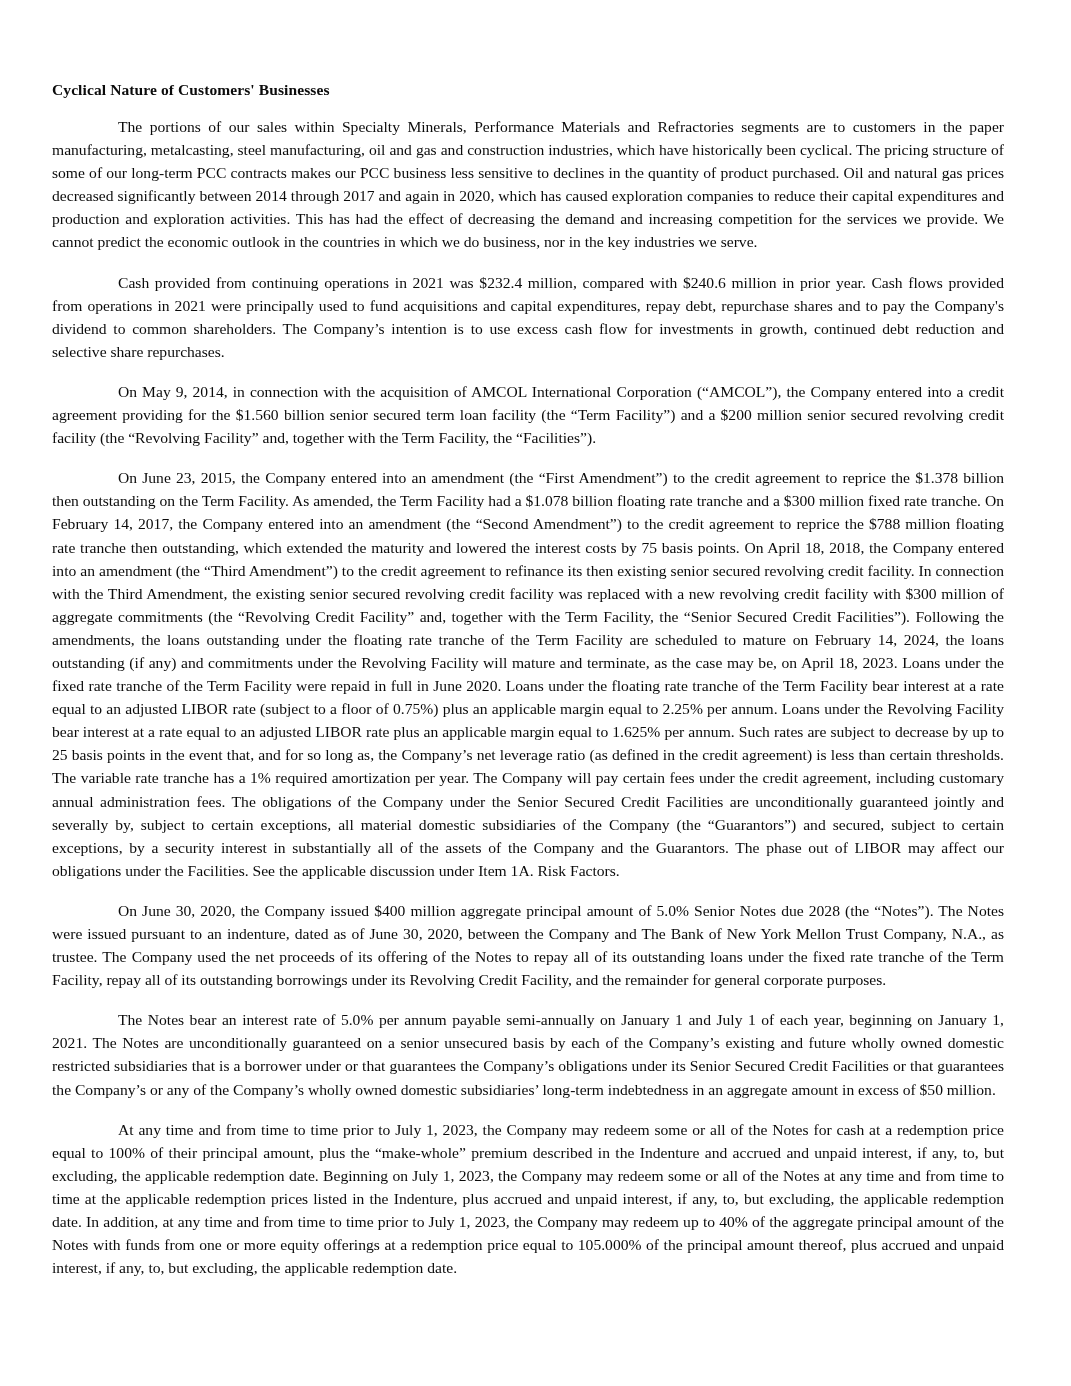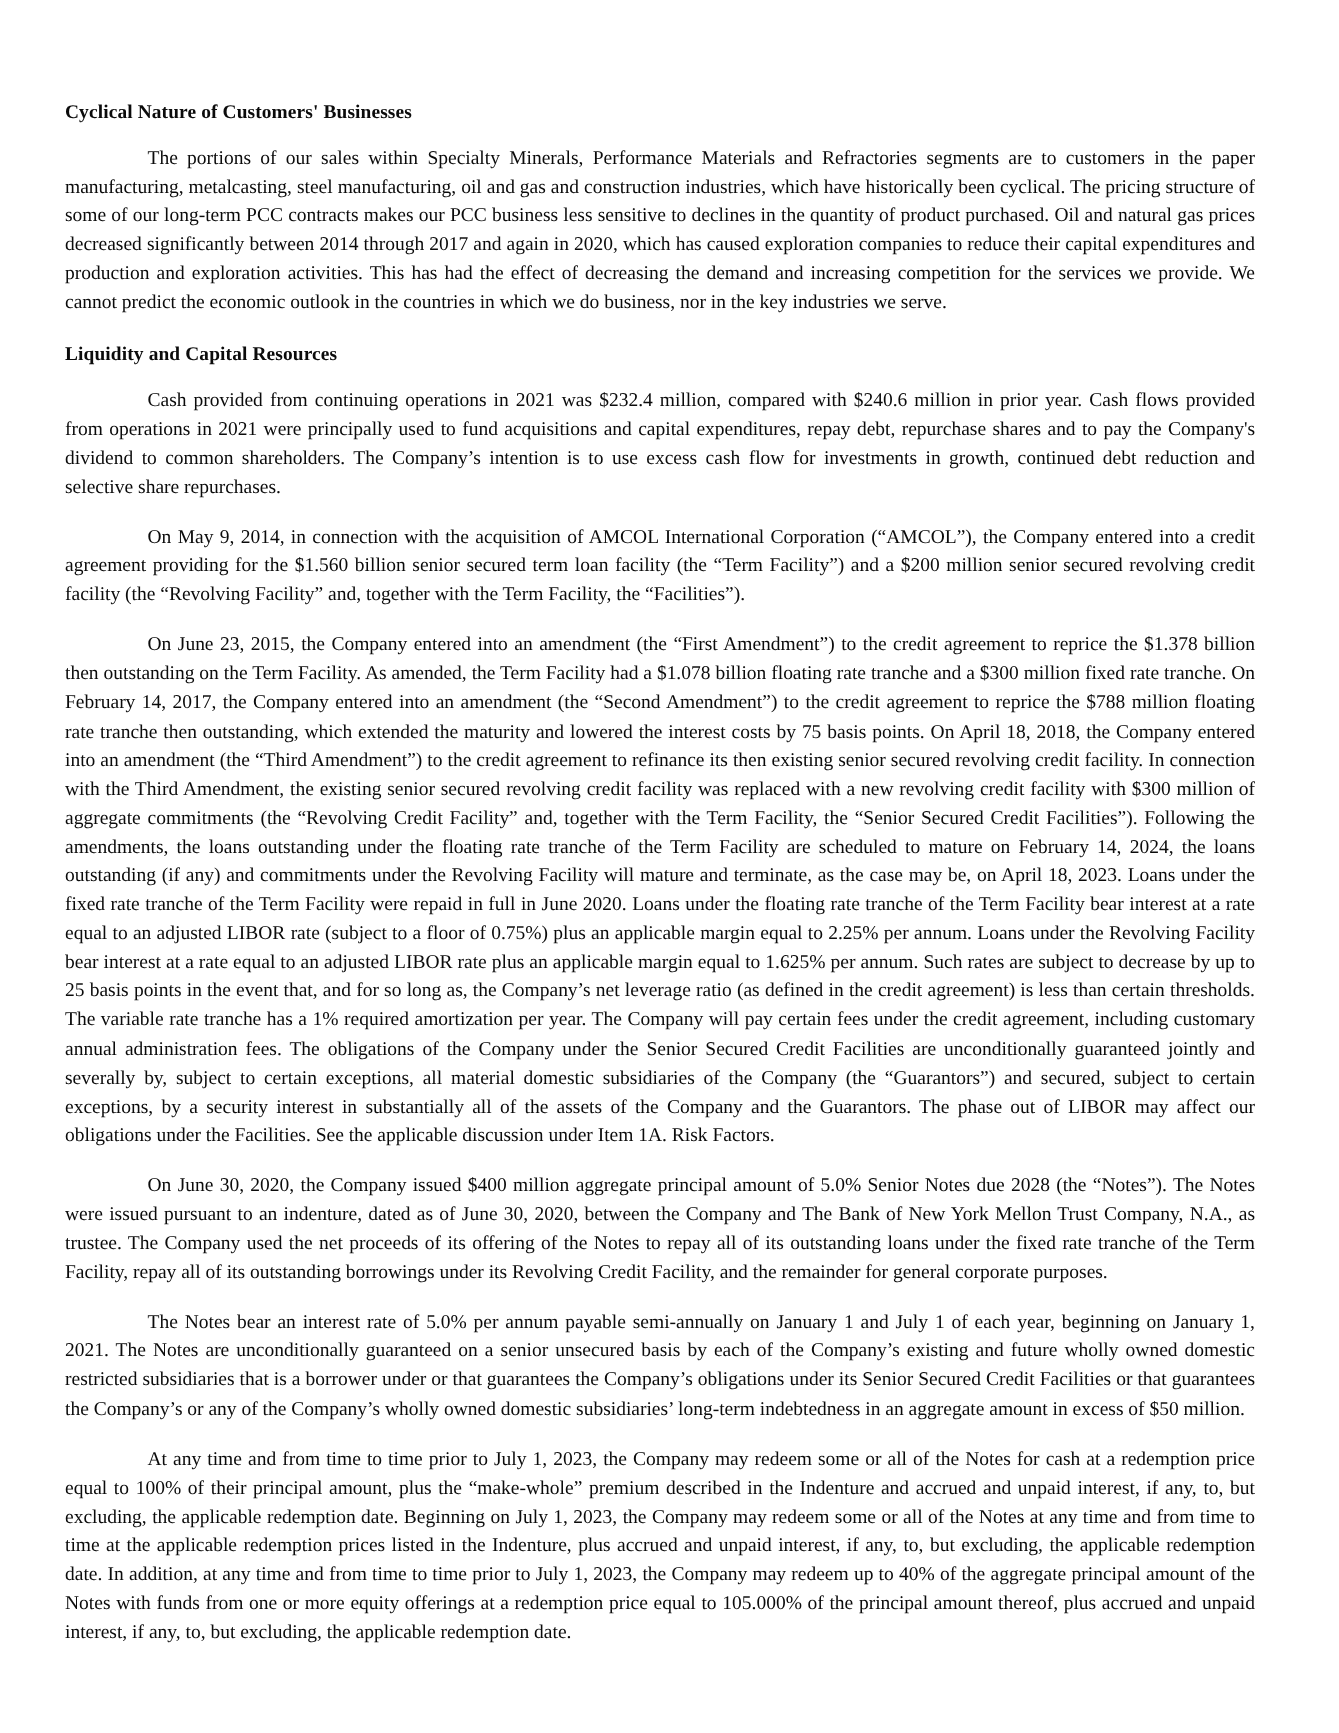--- a/index.html
+++ b/index.html
@@ -69,23 +69,20 @@
 
 <div class="page">
   <div class="content">
 
     <div class="heading-block">
       <h2 class="section-heading">Cyclical Nature of Customers' Businesses</h2>
     </div>
 
     <p class="body-par">The portions of our sales within Specialty Minerals, Performance Materials and Refractories segments are to customers in the paper manufacturing, metalcasting, steel manufacturing, oil and gas and construction industries, which have historically been cyclical. The pricing structure of some of our long-term PCC contracts makes our PCC business less sensitive to declines in the quantity of product purchased.  Oil and natural gas prices decreased significantly between 2014 through 2017 and again in 2020, which has caused exploration companies to reduce their capital expenditures and production and exploration activities. This has had the effect of decreasing the demand and increasing competition for the services we provide. We cannot predict the economic outlook in the countries in which we do business, nor in the key industries we serve.</p>
 
-    <div class="heading-block second">
-      <h2 class="section-heading">Liquidity and Capital Resources</h2>
-    </div>
 
     <p class="body-par">Cash provided from continuing operations in 2021 was $232.4 million, compared with $240.6 million in prior year. Cash flows provided from operations in 2021 were principally used to fund acquisitions and capital expenditures, repay debt, repurchase shares and to pay the Company's dividend to common shareholders. The Company’s intention is to use excess cash flow for investments in growth, continued debt reduction and selective share repurchases.</p>
 
     <p class="body-par">On May 9, 2014, in connection with the acquisition of AMCOL International Corporation (“AMCOL”), the Company entered into a credit agreement providing for the $1.560 billion senior secured term loan facility (the “Term Facility”) and a $200 million senior secured revolving credit facility (the “Revolving Facility” and, together with the Term Facility, the “Facilities”).</p>
 
     <p class="body-par">On June 23, 2015, the Company entered into an amendment (the “First Amendment”) to the credit agreement to reprice the $1.378 billion then outstanding on the Term Facility. As amended, the Term Facility had a $1.078 billion floating rate tranche and a $300 million fixed rate tranche. On February 14, 2017, the Company entered into an amendment (the “Second Amendment”) to the credit agreement to reprice the $788 million floating rate tranche then outstanding, which extended the maturity and lowered the interest costs by 75 basis points. On April 18, 2018, the Company entered into an amendment (the “Third Amendment”) to the credit agreement to refinance its then existing senior secured revolving credit facility.  In connection with the Third Amendment, the existing senior secured revolving credit facility was replaced with a new revolving credit facility with $300 million of aggregate commitments (the “Revolving Credit Facility” and, together with the Term Facility, the “Senior Secured Credit Facilities”). Following the amendments, the loans outstanding under the floating rate tranche of the Term Facility are scheduled to mature on February 14, 2024, the loans outstanding (if any) and commitments under the Revolving Facility will mature and terminate, as the case may be, on April 18, 2023. Loans under the fixed rate tranche of the Term Facility were repaid in full in June 2020. Loans under the floating rate tranche of the Term Facility bear interest at a rate equal to an adjusted LIBOR rate (subject to a floor of 0.75%) plus an applicable margin equal to 2.25% per annum.  Loans under the Revolving Facility bear interest at a rate equal to an adjusted LIBOR rate plus an applicable margin equal to 1.625% per annum. Such rates are subject to decrease by up to 25 basis points in the event that, and for so long as, the Company’s net leverage ratio (as defined in the credit agreement) is less than certain thresholds. The variable rate tranche has a 1% required amortization per year. The Company will pay certain fees under the credit agreement, including customary annual administration fees. The obligations of the Company under the Senior Secured Credit Facilities are unconditionally guaranteed jointly and severally by, subject to certain exceptions, all material domestic subsidiaries of the Company (the “Guarantors”) and secured, subject to certain exceptions, by a security interest in substantially all of the assets of the Company and the Guarantors. The phase out of LIBOR may affect our obligations under the Facilities.  See the applicable discussion under Item 1A. Risk Factors.</p>
 
     <p class="body-par">On June 30, 2020, the Company issued $400 million aggregate principal amount of 5.0% Senior Notes due 2028 (the “Notes”).  The Notes were issued pursuant to an indenture, dated as of June 30, 2020, between the Company and The Bank of New York Mellon Trust Company, N.A., as trustee.  The Company used the net proceeds of its offering of the Notes to repay all of its outstanding loans under the fixed rate tranche of the Term Facility, repay all of its outstanding borrowings under its Revolving Credit Facility, and the remainder for general corporate purposes.</p>
 
     <p class="body-par">The Notes bear an interest rate of 5.0% per annum payable semi-annually on January 1 and July 1 of each year, beginning on January 1, 2021.  The Notes are unconditionally guaranteed on a senior unsecured basis by each of the Company’s existing and future wholly owned domestic restricted subsidiaries that is a borrower under or that guarantees the Company’s obligations under its Senior Secured Credit Facilities or that guarantees the Company’s or any of the Company’s wholly owned domestic subsidiaries’ long-term indebtedness in an aggregate amount in excess of $50 million.</p>

